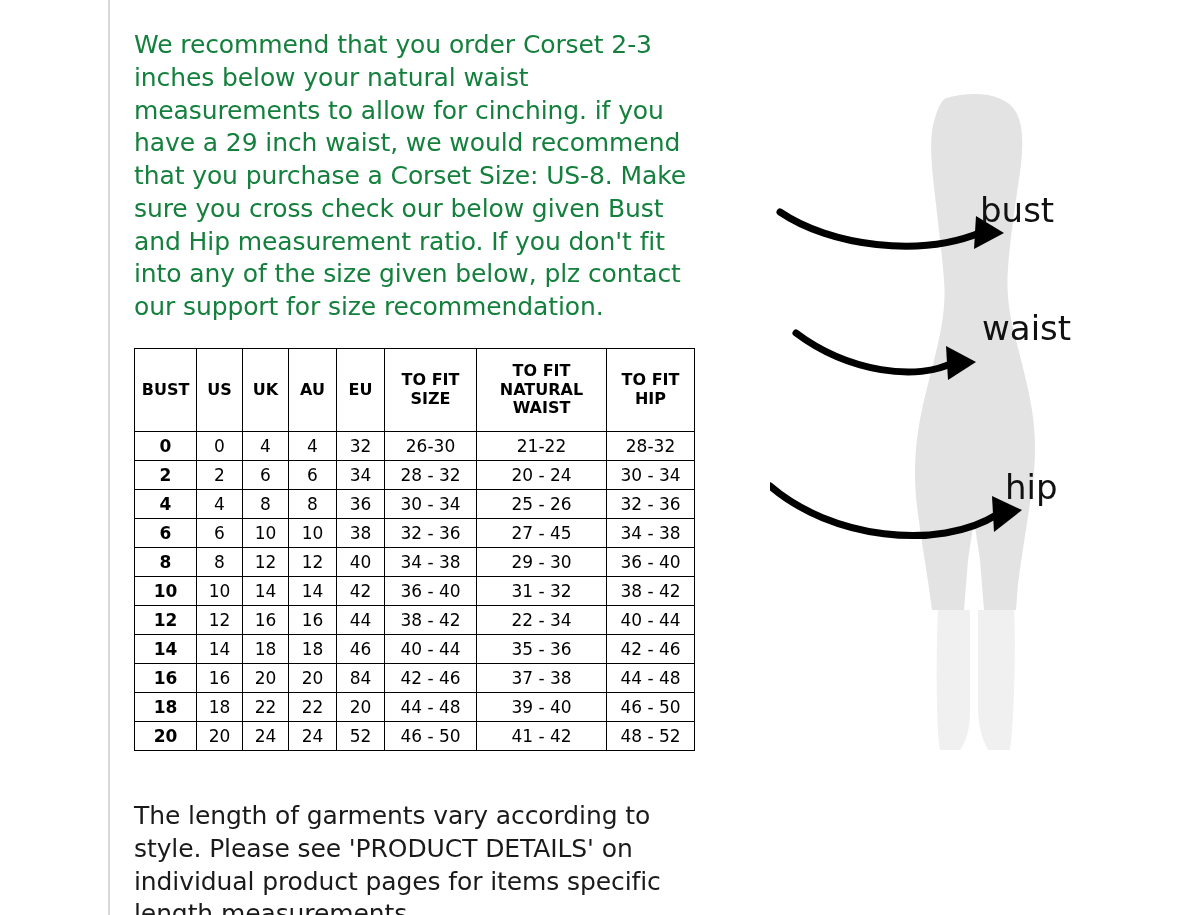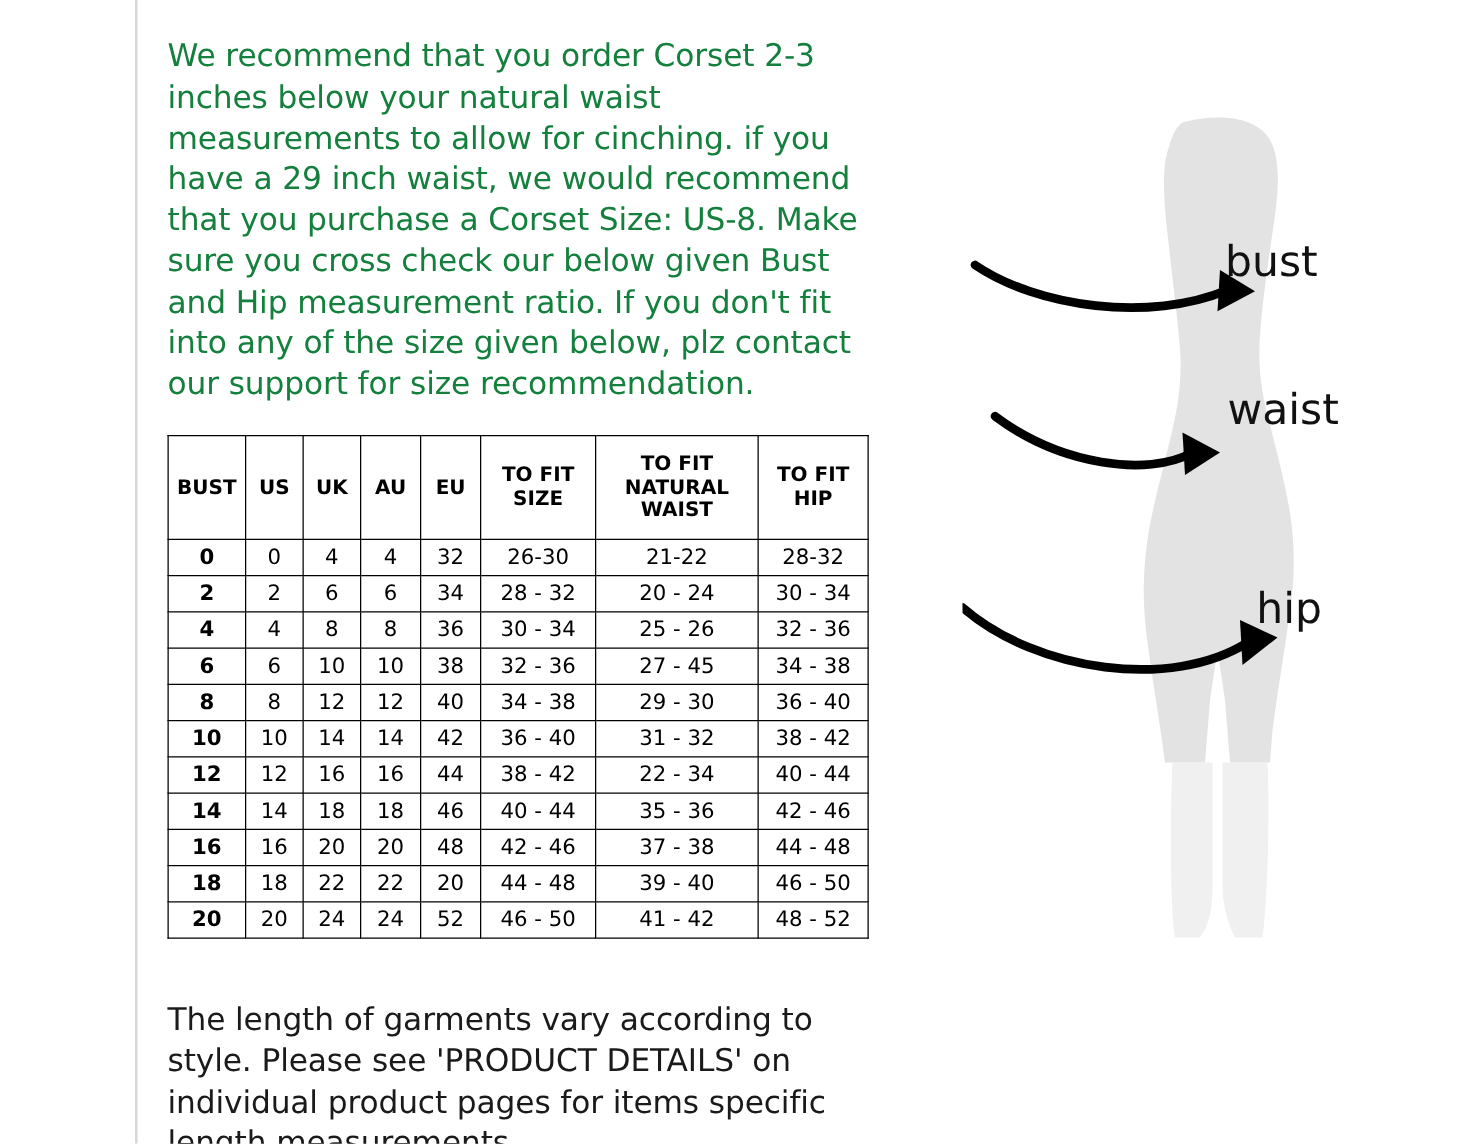--- a/index.html
+++ b/index.html
@@ -235,21 +235,21 @@
               <td>46</td>
               <td>40 - 44</td>
               <td>35 - 36</td>
               <td>42 - 46</td>
             </tr>
             <tr>
               <td class="size-col">16</td>
               <td>16</td>
               <td>20</td>
               <td>20</td>
-              <td>48</td>
+              <td>84</td>
               <td>42 - 46</td>
               <td>37 - 38</td>
               <td>44 - 48</td>
             </tr>
             <tr>
               <td class="size-col">18</td>
               <td>18</td>
               <td>22</td>
               <td>22</td>
               <td>20</td>

